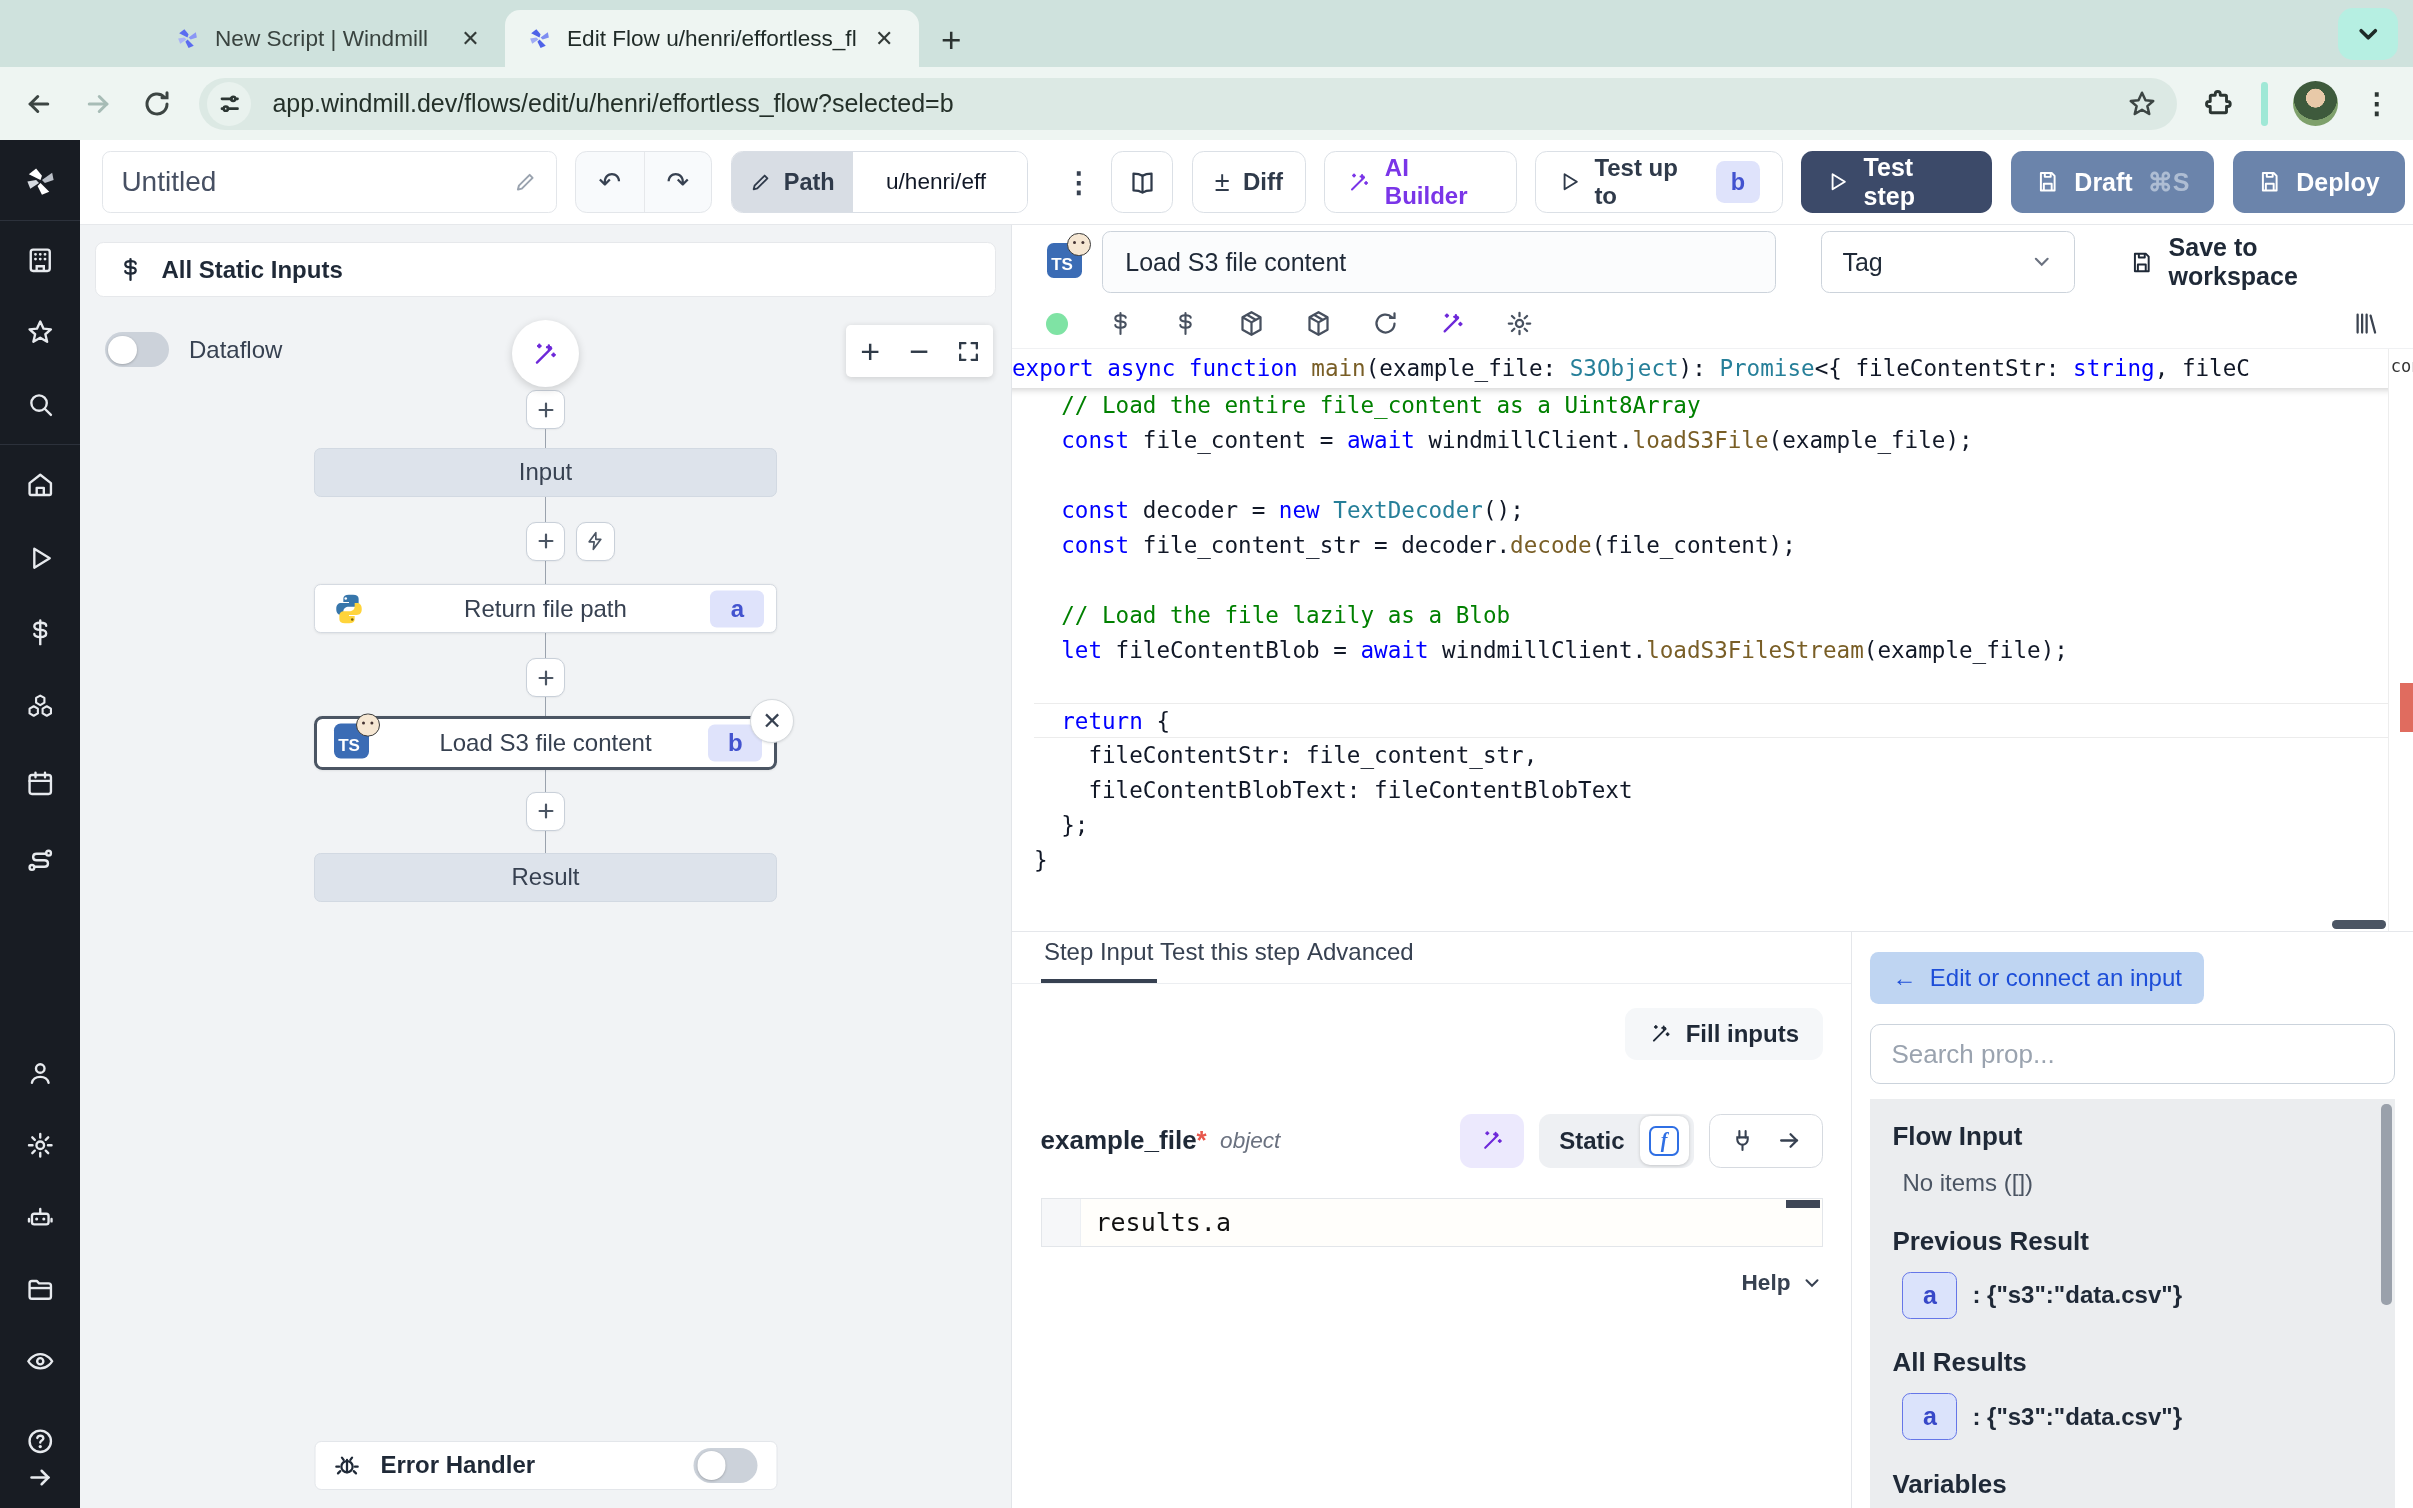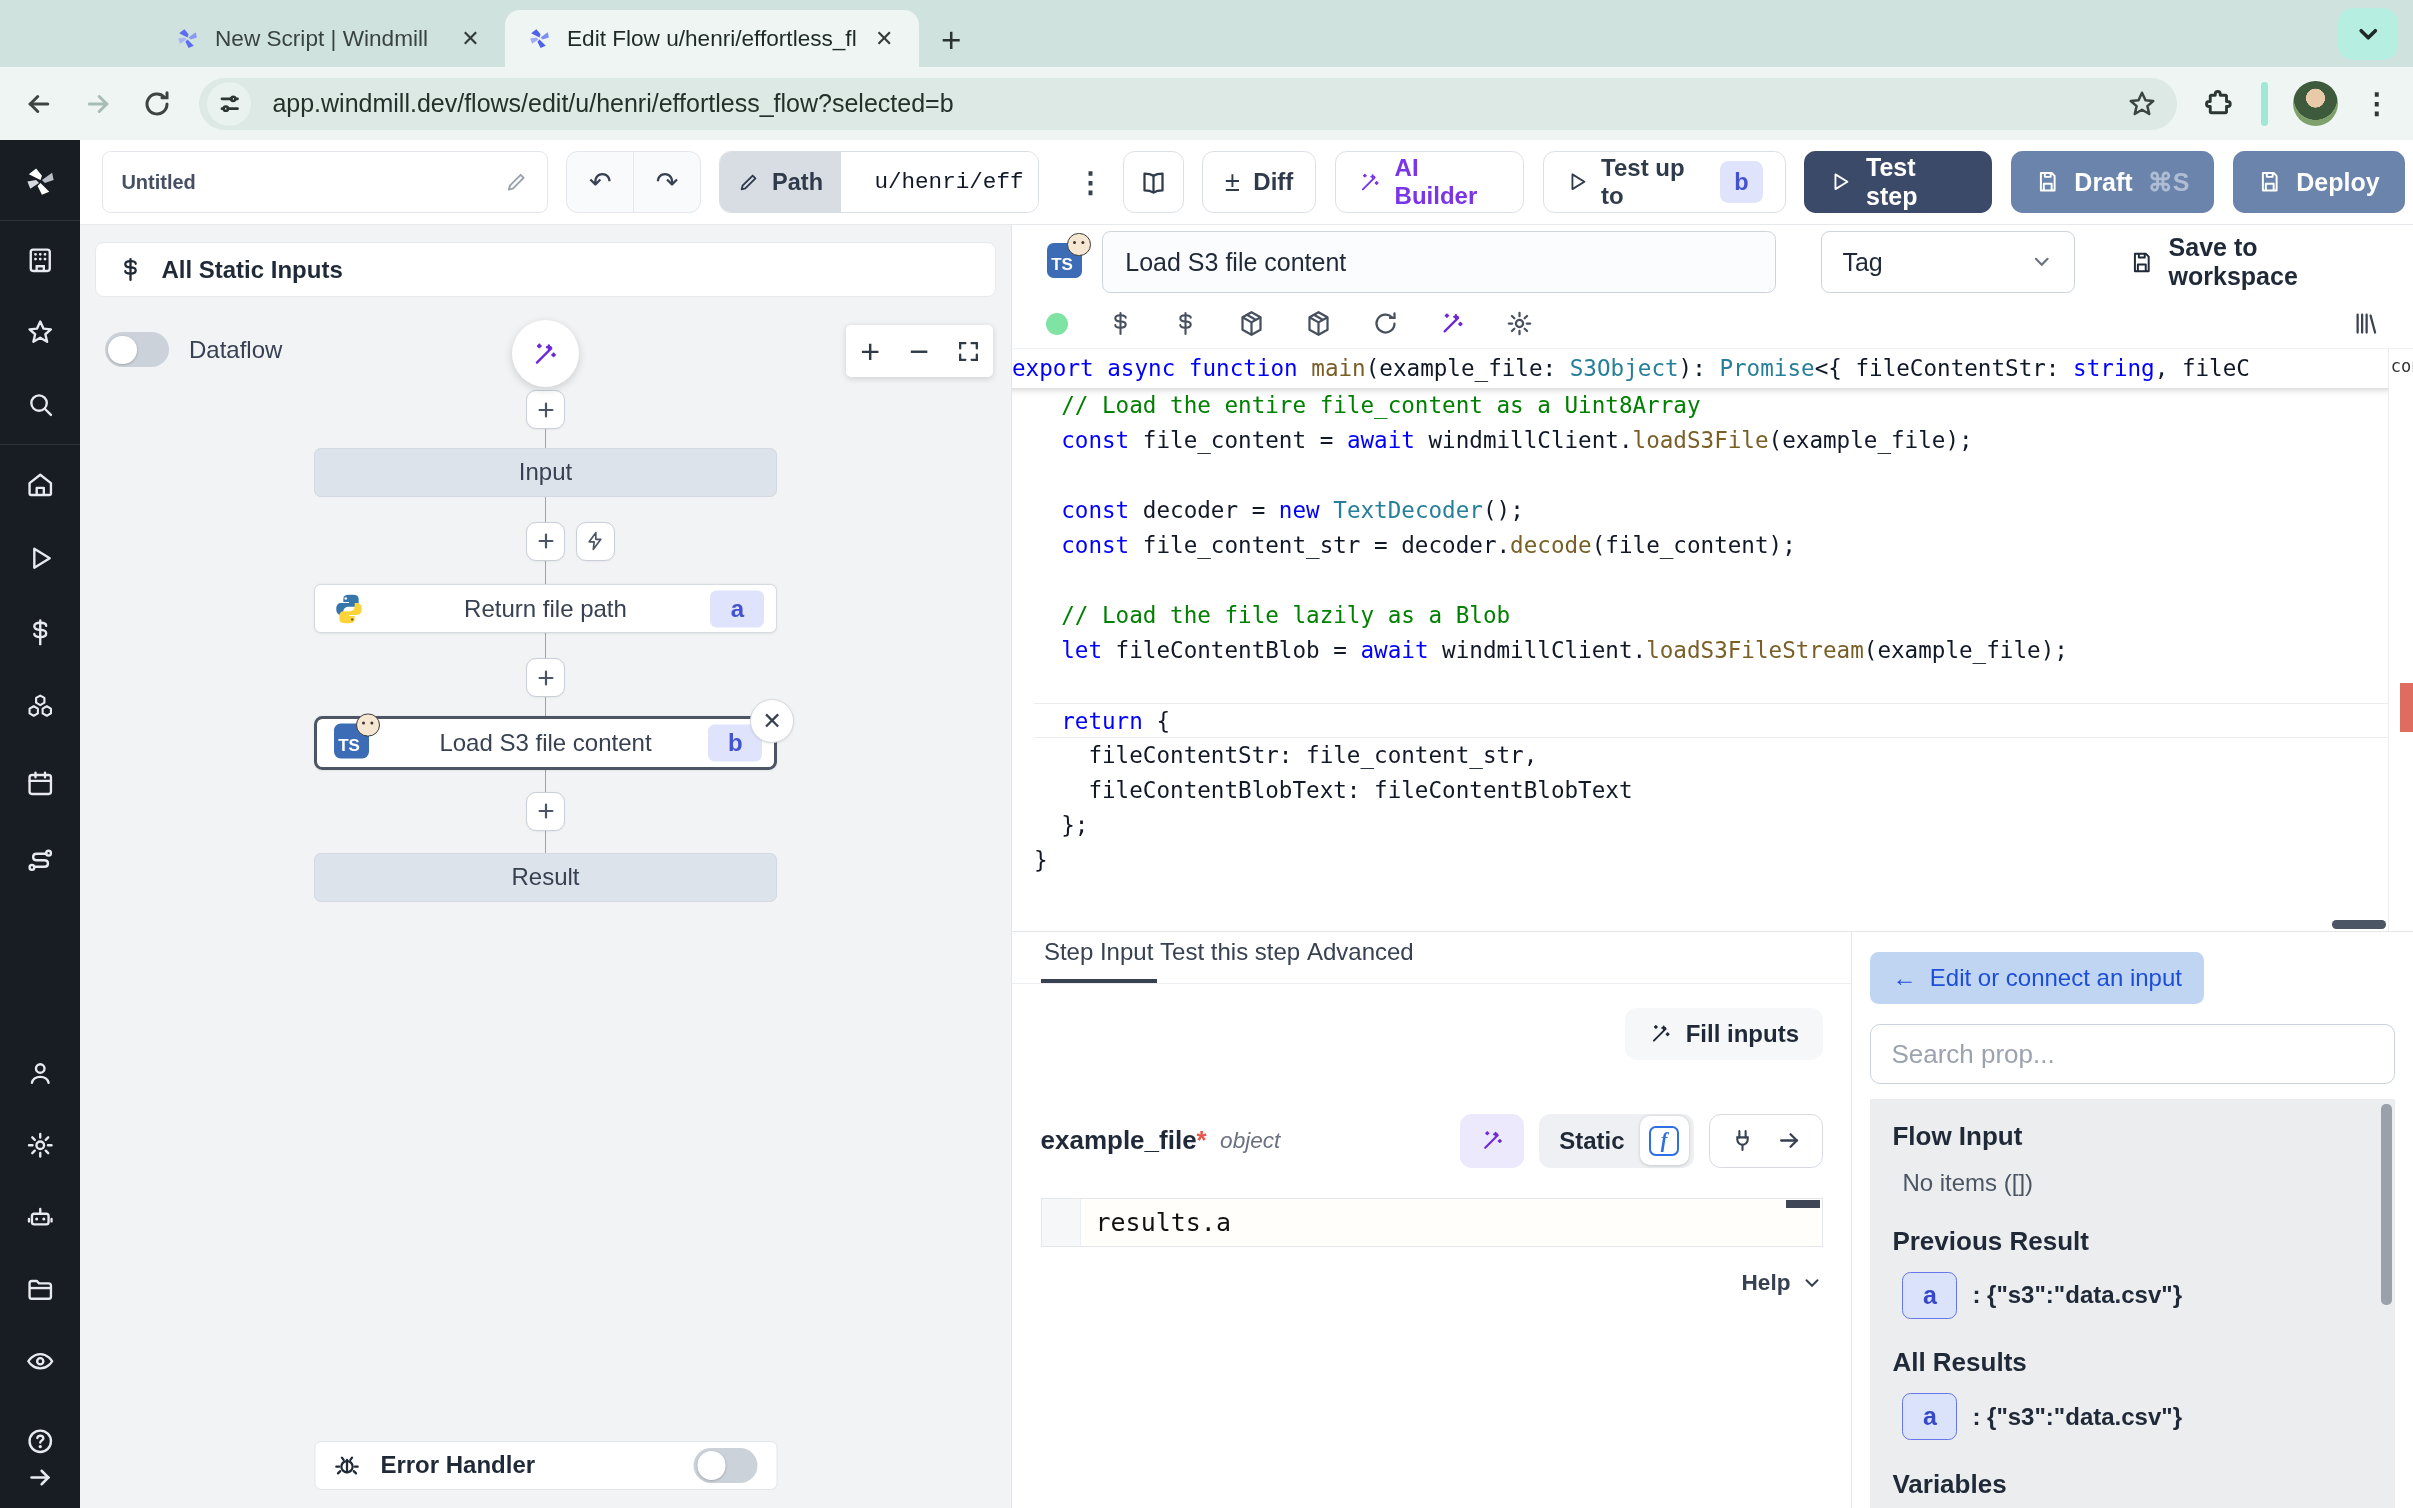--- a/index.html
+++ b/index.html
@@ -29,27 +29,27 @@
   
   .body{display:flex;height:1368px}
   .rail{width:80px;background:#181c23;display:flex;flex-direction:column;align-items:center;padding:15px 0 13.4px;gap:0;flex-shrink:0}
   .rail .sep{width:80px;height:0.8px;background:#2c313b;margin:13.4px 0}
   .ric{width:54px;height:52px;display:flex;align-items:center;justify-content:center;flex-shrink:0}
   .rail .grow{flex:1}
   .work{flex:1;display:flex;flex-direction:column;min-width:0}
   
   .topbar{height:85px;background:#fff;border-bottom:0.8px solid #e6e8eb;display:flex;align-items:center;padding:0 8.4px 0 22px;gap:18.4px}
   .titlefield{width:469px;height:62px;border:0.8px solid #e3e6ea;border-radius:8.4px;display:flex;align-items:center;padding:0 18.4px;background:#fff}
-  .titlefield .tx{flex:1;font-size:20px;color:#475063;font-weight:700}
+  .titlefield .tx{flex:1;font-size:28px;color:#475063;font-weight:400}
   .histgrp{display:flex;height:62px;border:0.8px solid #e3e6ea;border-radius:11.7px;background:#f8fafc;overflow:hidden}
   .histgrp .hb{width:70px;display:flex;align-items:center;justify-content:center;font-size:27px;color:#374151}
   .histgrp .hb+.hb{border-left:0.8px solid #e6e8eb}
   .pathgrp{display:flex;height:62px;border-radius:11.7px;overflow:hidden;border:0.8px solid #d9dee5}
   .pathl{background:#d8dde4;display:flex;align-items:center;gap:11.7px;padding:0 18.4px;font-weight:700;font-size:23.5px;color:#2f3a4a}
-  .pathv{background:#fff;display:flex;align-items:center;padding:0 33px;font-family:Liberation Mono, monospace;font-size:22.6px;color:#111827;min-width:184px}
+  .pathv{background:#fff;display:flex;align-items:center;padding:0 33px;font-family:Liberation Sans, sans-serif;font-size:22.6px;color:#111827;min-width:184px}
   .spacer{flex:1}
   .tbtn{height:62px;border:0.8px solid #dbe0e6;border-radius:11.7px;background:#fff;display:flex;align-items:center;gap:13.4px;
     padding:0 22px;font-size:24px;font-weight:700;color:#2f3a4a}
   .tbtn.icononly{width:64px;padding:0;justify-content:center}
   .tbtn .b-badge{width:45px;height:42px;border-radius:8.4px;background:#dfe3fb;color:#4353cf;display:flex;align-items:center;justify-content:center;font-weight:700;font-size:23.5px}
   .tbtn.ai{color:#7a35e8}
   .solid{height:62px;border-radius:11.7px;display:flex;align-items:center;gap:15px;padding:0 25px;font-size:25px;font-weight:700;color:#fff}
   .solid.dark{background:#3c4a69}
   .solid.slate{background:#6b84ab}
   .solid .kbd{color:#aebdd3;font-weight:600}

